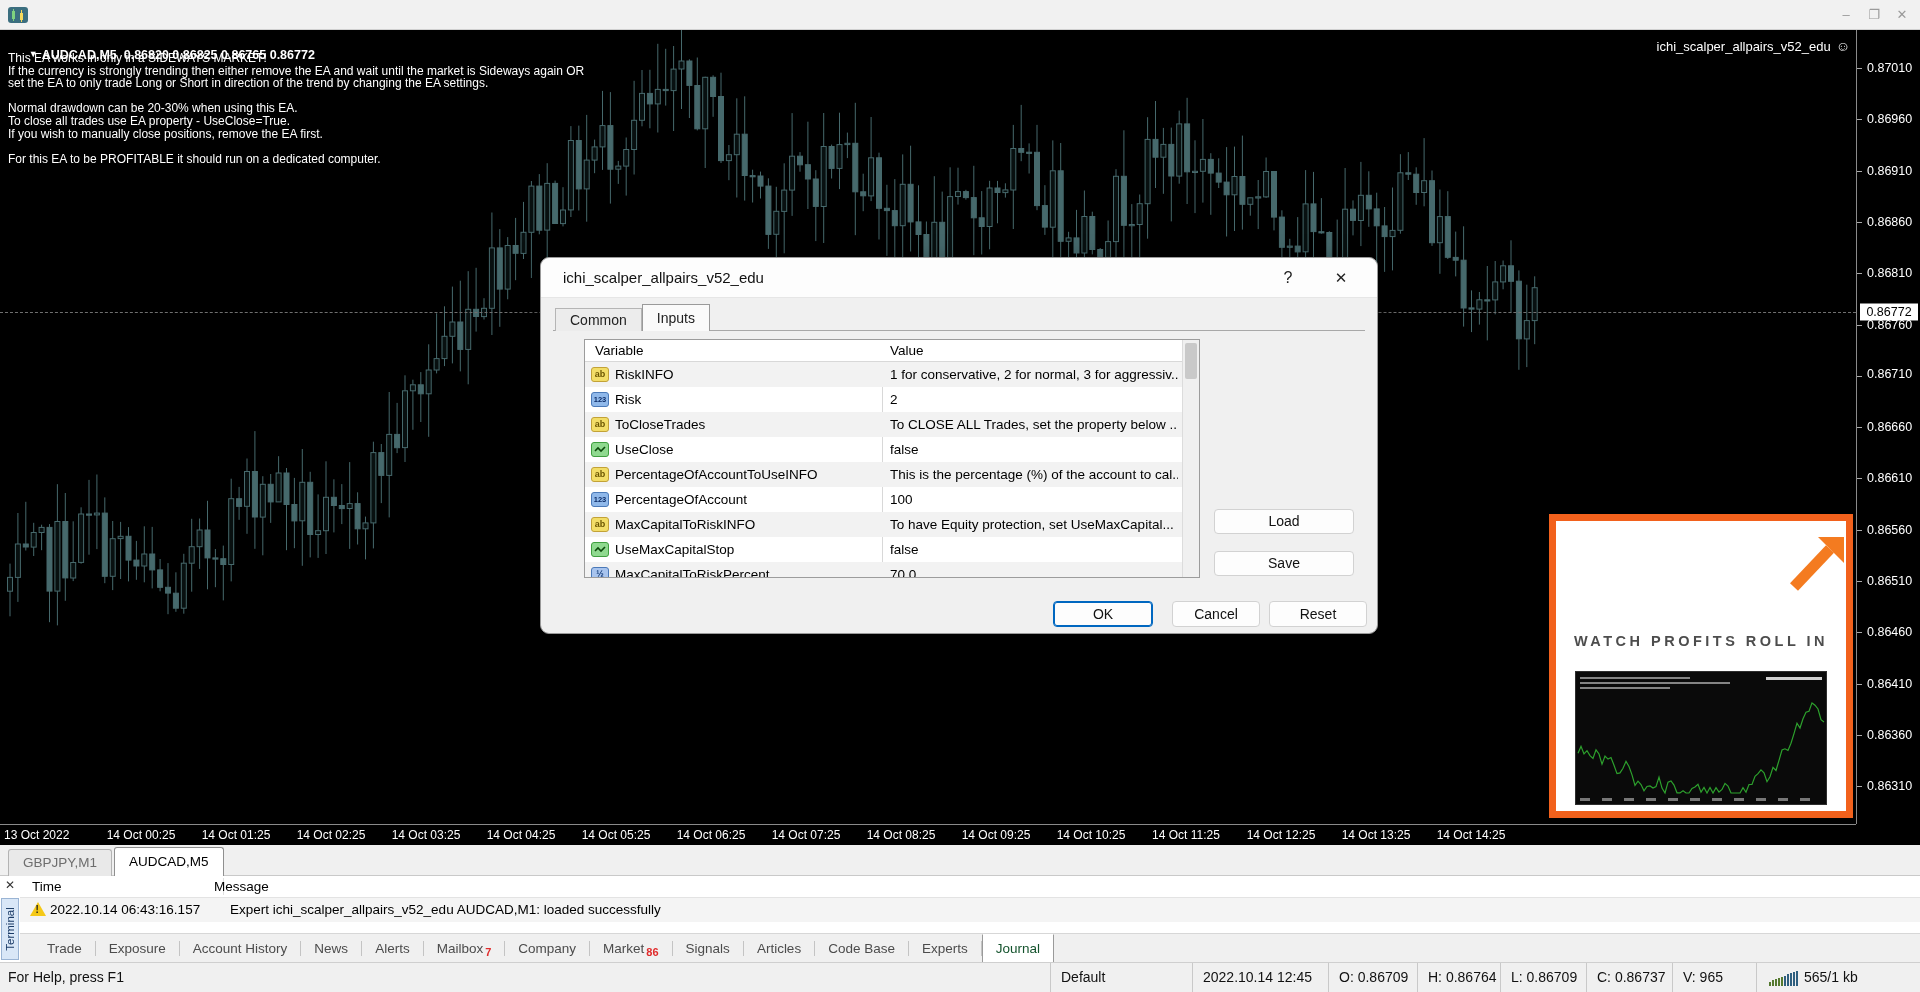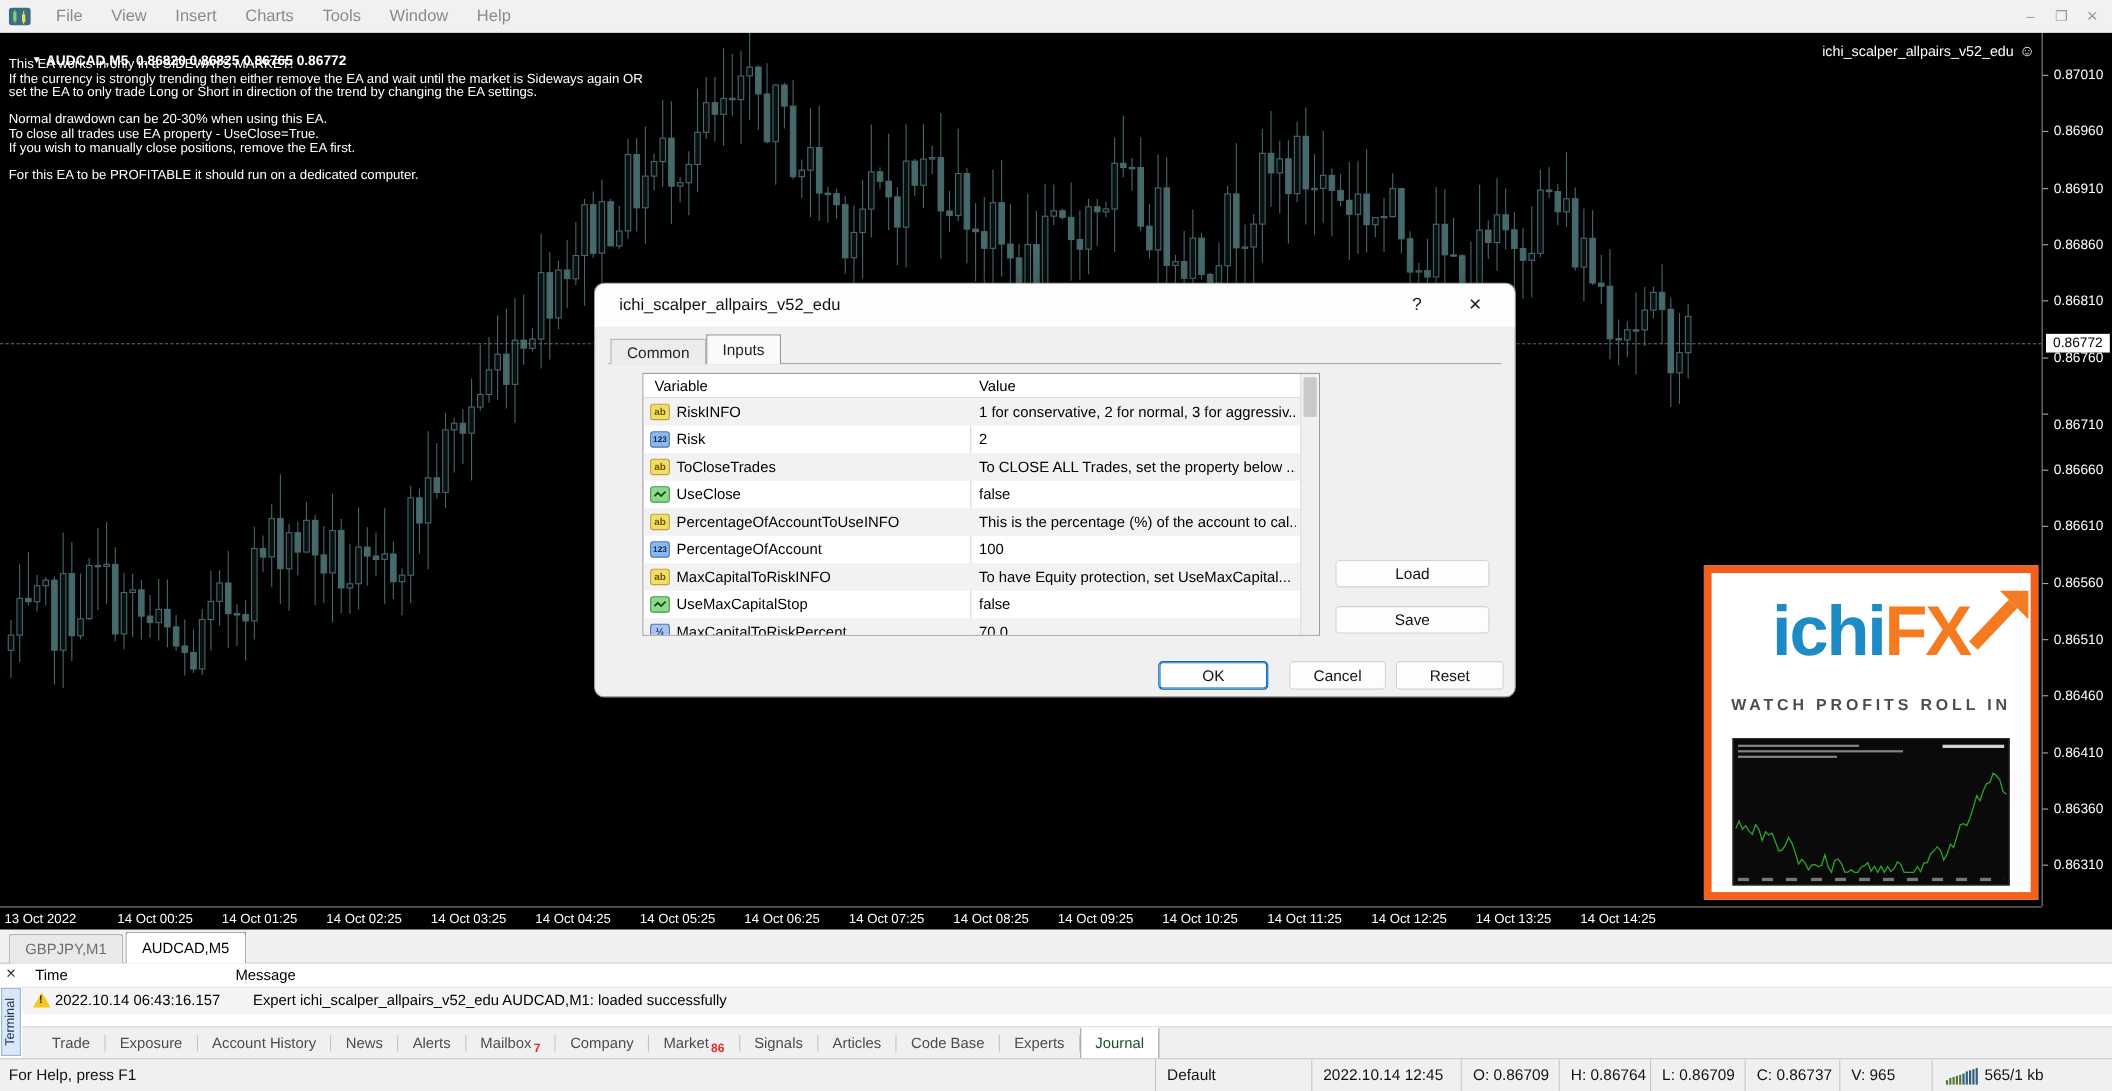--- a/index.html
+++ b/index.html
@@ -123,29 +123,20 @@
 <div id="app">
 
   <div class="menubar">
     <svg class="mt-logo" viewBox="0 0 20 20">
       <rect x="0" y="2" width="20" height="16" rx="3" fill="#3b6e7f"></rect>
       <rect x="4" y="6" width="3" height="8" fill="#7fd27f"></rect>
       <line x1="5.5" y1="4" x2="5.5" y2="16" stroke="#7fd27f" stroke-width="1"></line>
       <rect x="12" y="8" width="3" height="7" fill="#f5d95c"></rect>
       <line x1="13.5" y1="5" x2="13.5" y2="17" stroke="#f5d95c" stroke-width="1"></line>
     </svg>
-    <div id="menu-items" style="display:flex;">
-        <div class="menu-item">File</div>
-        <div class="menu-item">View</div>
-        <div class="menu-item">Insert</div>
-        <div class="menu-item">Charts</div>
-        <div class="menu-item">Tools</div>
-        <div class="menu-item">Window</div>
-        <div class="menu-item">Help</div>
-      </div>
     <div class="win-controls" id="win-controls">
         <div class="win-btn">–</div>
         <div class="win-btn">❐</div>
         <div class="win-btn">✕</div>
       </div>
   </div>
 
   <div class="chartwrap">
     <svg class="candles" id="candles" width="1856" height="794">
         <line x1="10" y1="533.6" x2="10" y2="586.3" stroke="#46696c" stroke-width="1"></line>
@@ -564,21 +555,21 @@
         <div class="ptick" style="top: 89.3px;">0.86960</div>
         <div class="pdash" style="top: 140.6px;"></div>
         <div class="ptick" style="top: 140.6px;">0.86910</div>
         <div class="pdash" style="top: 191.9px;"></div>
         <div class="ptick" style="top: 191.9px;">0.86860</div>
         <div class="pdash" style="top: 243.2px;"></div>
         <div class="ptick" style="top: 243.2px;">0.86810</div>
         <div class="pdash" style="top: 294.5px;"></div>
         <div class="ptick" style="top: 294.5px;">0.86760</div>
         <div class="pdash" style="top: 345.8px;"></div>
-        <div class="ptick" style="top: 356px;">0.86710</div>
+        <div class="ptick" style="top: 344px;">0.86710</div>
         <div class="pdash" style="top: 397.1px;"></div>
         <div class="ptick" style="top: 397.1px;">0.86660</div>
         <div class="pdash" style="top: 448.4px;"></div>
         <div class="ptick" style="top: 448.4px;">0.86610</div>
         <div class="pdash" style="top: 499.7px;"></div>
         <div class="ptick" style="top: 499.7px;">0.86560</div>
         <div class="pdash" style="top: 551px;"></div>
         <div class="ptick" style="top: 551px;">0.86510</div>
         <div class="pdash" style="top: 602.3px;"></div>
         <div class="ptick" style="top: 602.3px;">0.86460</div>
@@ -685,23 +676,20 @@
     </div>
 
     <div class="btn btn-load">Load</div>
     <div class="btn btn-save">Save</div>
     <div class="btn btn-ok">OK</div>
     <div class="btn btn-cancel">Cancel</div>
     <div class="btn btn-reset">Reset</div>
   </div>
 
   <div class="banner">
-    <div class="brand">
-      <span class="b1">ichi</span><span class="b2">FX</span>
-    </div>
     <svg class="brand-arrow" width="62" height="62" viewBox="0 0 62 62">
       <line x1="10" y1="52" x2="46" y2="14" stroke="#f47b20" stroke-width="11"></line>
       <polygon points="34,2 60,2 60,28" fill="#f47b20"></polygon>
     </svg>
     <div class="tagline">WATCH PROFITS ROLL IN</div>
     <div class="thumb">
       <div class="tl1"></div>
         <div class="tl2"></div>
         <div class="tl3"></div>
       <div class="tr"></div>

